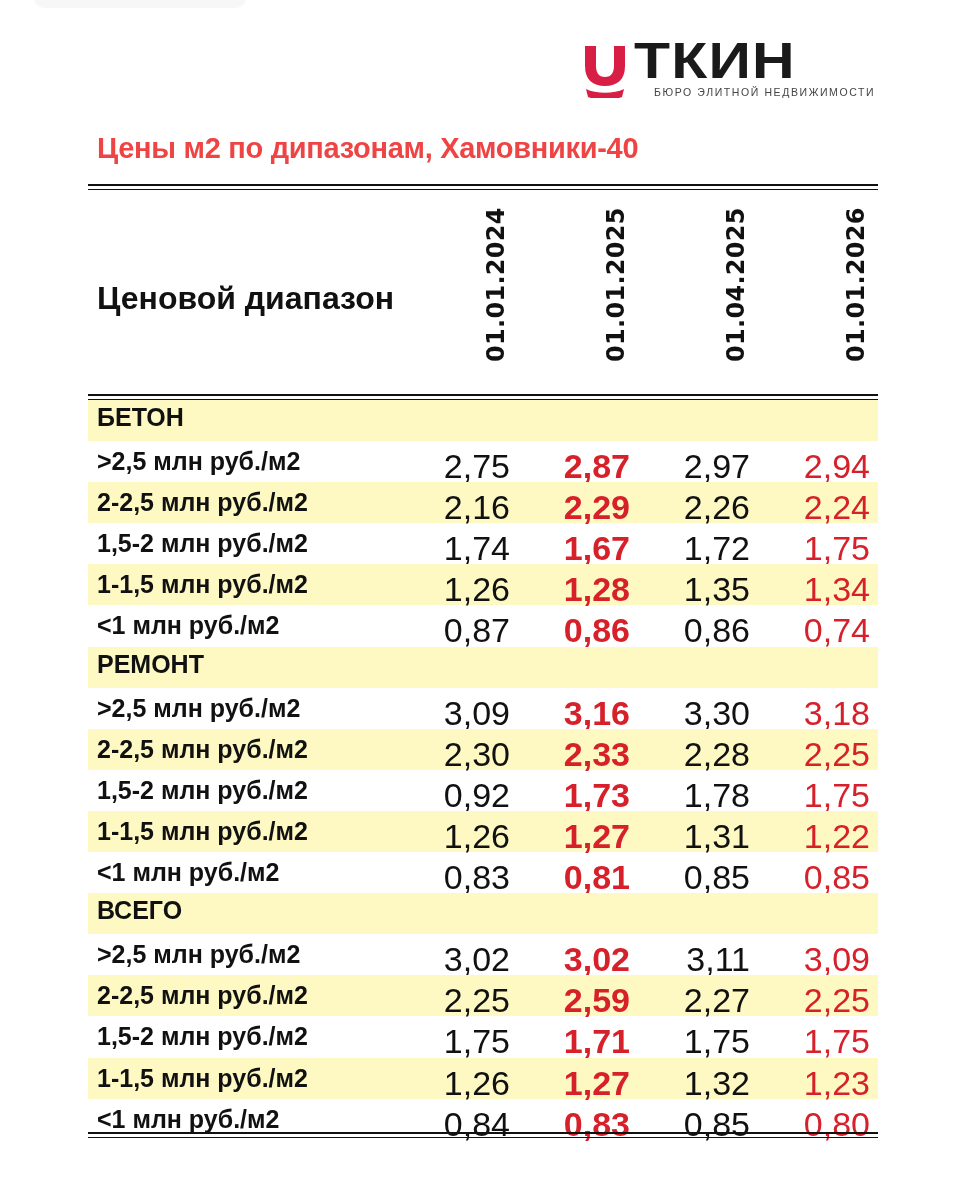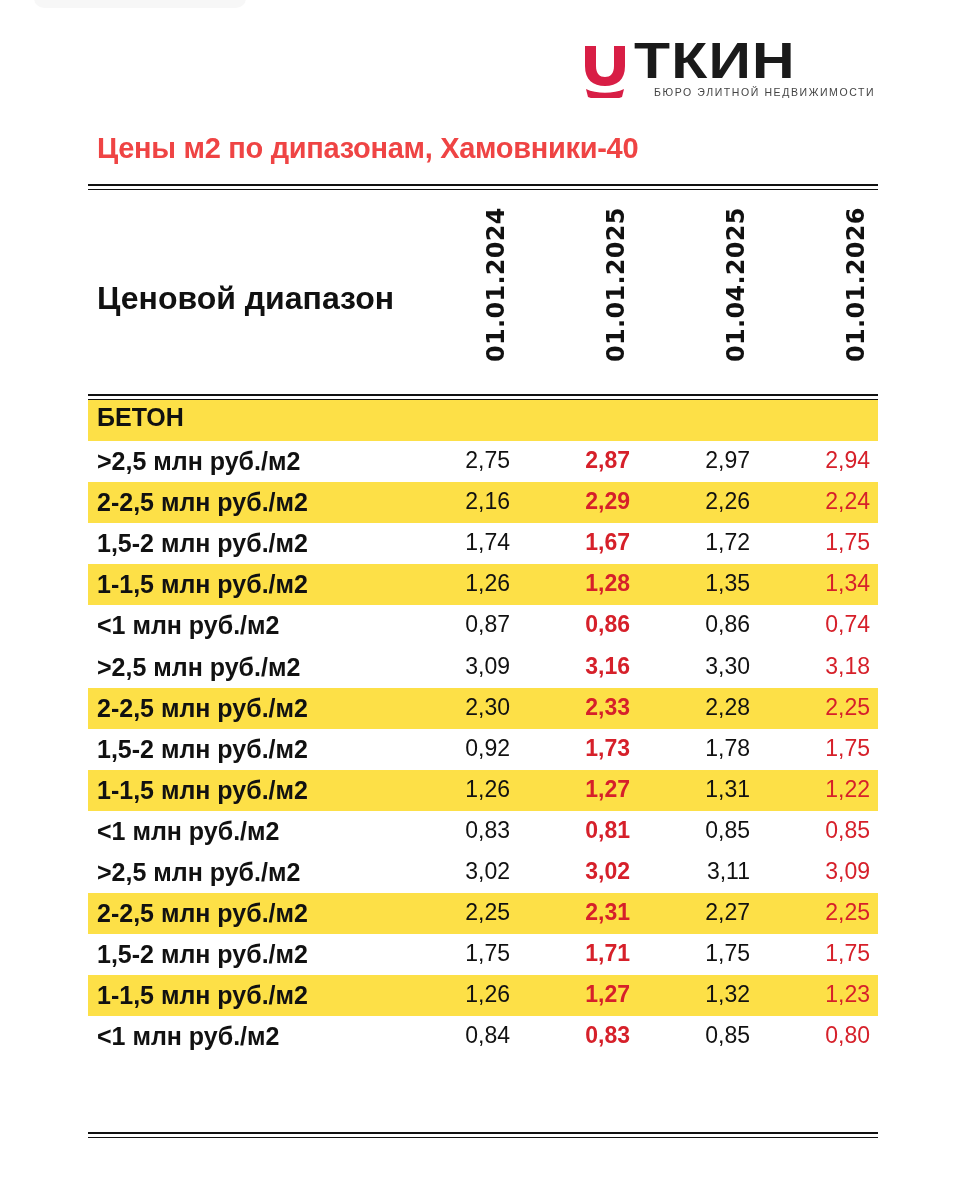--- a/index.html
+++ b/index.html
@@ -33,24 +33,24 @@
   .date-col {
     position: absolute; top: 362px; width: 30px; height: 160px; 
   }
   .date-col span {
     position: absolute; left: 0; top: 0; transform-origin: left top; transform: rotate(-90deg);
     font-size: 24px; font-weight: bold; white-space: nowrap; font-family: "DejaVu Sans", sans-serif;
     letter-spacing: 0.3px;
   }
   .table { position: absolute; left: 88px; top: 400px; width: 790px; }
   .row { position: relative; height: 41.1px; }
-  .row.shade { background: #fde047; }
+  .row.shade { background: #fef9c3; }
   .row .label { position: absolute; left: 9px; top: 6px; font-size: 25px; white-space: nowrap; font-weight: bold; }
   .row.section .label { font-weight: bold; font-size: 25px; top: 3px; }
-  .row .v { position: absolute; top: 6px; font-size: 23px; text-align: right; width: 80px; }
+  .row .v { position: absolute; top: 6px; font-size: 34px; text-align: right; width: 80px; }
   .row .v.red { color: #d6202a; }
   .v0 { left: 342px; } .v1 { left: 462px; font-weight: bold; } .v2 { left: 582px; } .v3 { left: 702px; }
 </style>
 </head>
 <body>
 
 <div class="top-pill"></div>
 
 <div class="logo">
   <svg class="logo-u" viewBox="0 0 46 54">
@@ -114,20 +114,23 @@
       <span class="v v3 red">1,34</span>
   </div>
   <div class="row">
     <span class="label">&lt;1 млн руб./м2</span>
     <span class="v v0">0,87</span>
       <span class="v v1 red">0,86</span>
       <span class="v v2">0,86</span>
       <span class="v v3 red">0,74</span>
   </div>
 
+  <div class="row section shade">
+      <span class="label">РЕМОНТ</span>
+    </div>
   <div class="row">
     <span class="label">&gt;2,5 млн руб./м2</span>
     <span class="v v0">3,09</span>
       <span class="v v1 red">3,16</span>
       <span class="v v2">3,30</span>
       <span class="v v3 red">3,18</span>
   </div>
   <div class="row shade">
     <span class="label">2-2,5 млн руб./м2</span>
     <span class="v v0">2,30</span>
@@ -150,31 +153,34 @@
       <span class="v v3 red">1,22</span>
   </div>
   <div class="row">
     <span class="label">&lt;1 млн руб./м2</span>
     <span class="v v0">0,83</span>
       <span class="v v1 red">0,81</span>
       <span class="v v2">0,85</span>
       <span class="v v3 red">0,85</span>
   </div>
 
+  <div class="row section shade">
+      <span class="label">ВСЕГО</span>
+    </div>
   <div class="row">
     <span class="label">&gt;2,5 млн руб./м2</span>
     <span class="v v0">3,02</span>
       <span class="v v1 red">3,02</span>
       <span class="v v2">3,11</span>
       <span class="v v3 red">3,09</span>
   </div>
   <div class="row shade">
     <span class="label">2-2,5 млн руб./м2</span>
     <span class="v v0">2,25</span>
-      <span class="v v1 red">2,31</span>
+      <span class="v v1 red">2,59</span>
       <span class="v v2">2,27</span>
       <span class="v v3 red">2,25</span>
   </div>
   <div class="row">
     <span class="label">1,5-2 млн руб./м2</span>
     <span class="v v0">1,75</span>
       <span class="v v1 red">1,71</span>
       <span class="v v2">1,75</span>
       <span class="v v3 red">1,75</span>
   </div>

